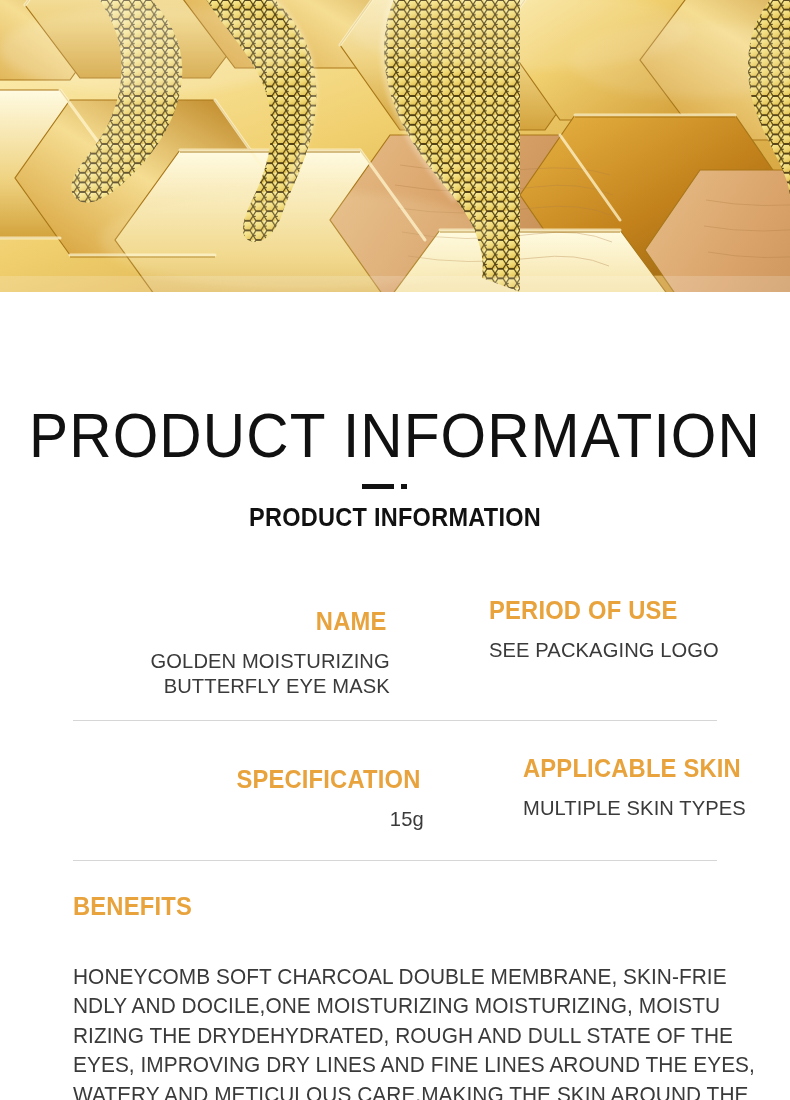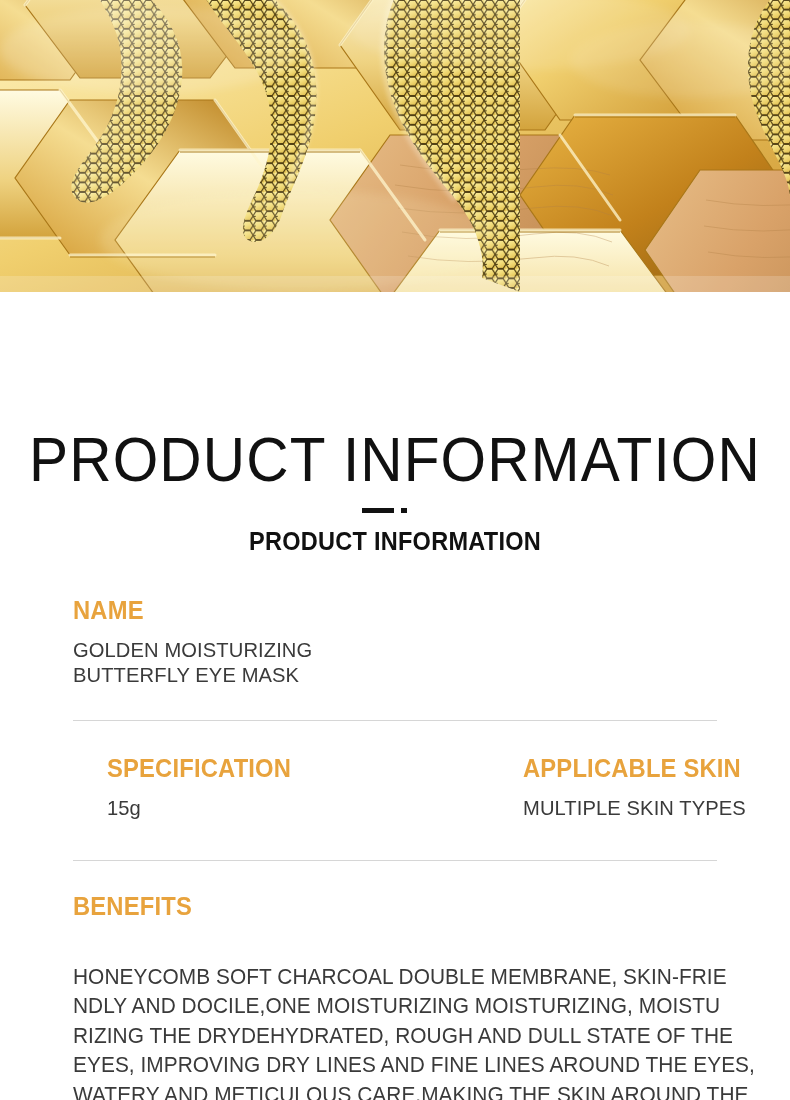--- a/index.html
+++ b/index.html
@@ -31,21 +31,20 @@
     background: #d8a43a;
   }
   .hero-canvas { position:absolute; inset:0; }
 
   
   .title-block {
     position: absolute;
     top: 292px; left: 0;
     width: 790px;
     text-align: center;
-    margin-top: 24px;
   }
   .main-title {
     margin-top: 112px;
     font-family: "Liberation Sans Narrow", "Liberation Sans", "DejaVu Sans", sans-serif;
     font-size: 63px;
     font-weight: 300;
     letter-spacing: 1.2px;
     color: #111111;
     line-height: 1;
     transform: scaleX(0.93);
@@ -84,21 +83,21 @@
     transform: scaleX(0.94);
   }
 
   
   .spec-table {
     position: absolute;
     top: 596px;
     left: 73px;
     width: 644px;
   }
-  .cell-abs-left  { position: absolute; left: 0;     top: 0; width: 330px; }
+  .cell-abs-left  { position: absolute; left: 0;     top: 11px; width: 330px; text-align: right; }
   .cell-abs-right { position: absolute; left: 416px; top: 0; width: 300px; }
 
   .spec-label {
     font-family: "Liberation Sans Narrow", "Liberation Sans", "DejaVu Sans", sans-serif;
     font-size: 25px;
     font-weight: 700;
     color: #E8A33D;
     letter-spacing: 0.2px;
     line-height: 1.15;
     white-space: nowrap;
@@ -303,20 +302,26 @@
   <div class="spec-table">
 
     <div class="block-1">
       <div class="cell-abs-left">
         <div class="spec-label">NAME</div>
         <div class="spec-value">
           <span class="vline">GOLDEN MOISTURIZING</span>
           <span class="vline">BUTTERFLY EYE MASK</span>
         </div>
       </div>
+      <div class="cell-abs-right">
+        <div class="spec-label">PERIOD OF USE</div>
+        <div class="spec-value">
+          <span class="vline">SEE PACKAGING LOGO</span>
+        </div>
+      </div>
     </div>
 
     <div class="divider rule-1"></div>
 
     <div class="block-2">
       <div class="cell-abs-left">
         <div class="spec-label">SPECIFICATION</div>
         <div class="spec-value">
           <span class="vline">15g</span>
         </div>

